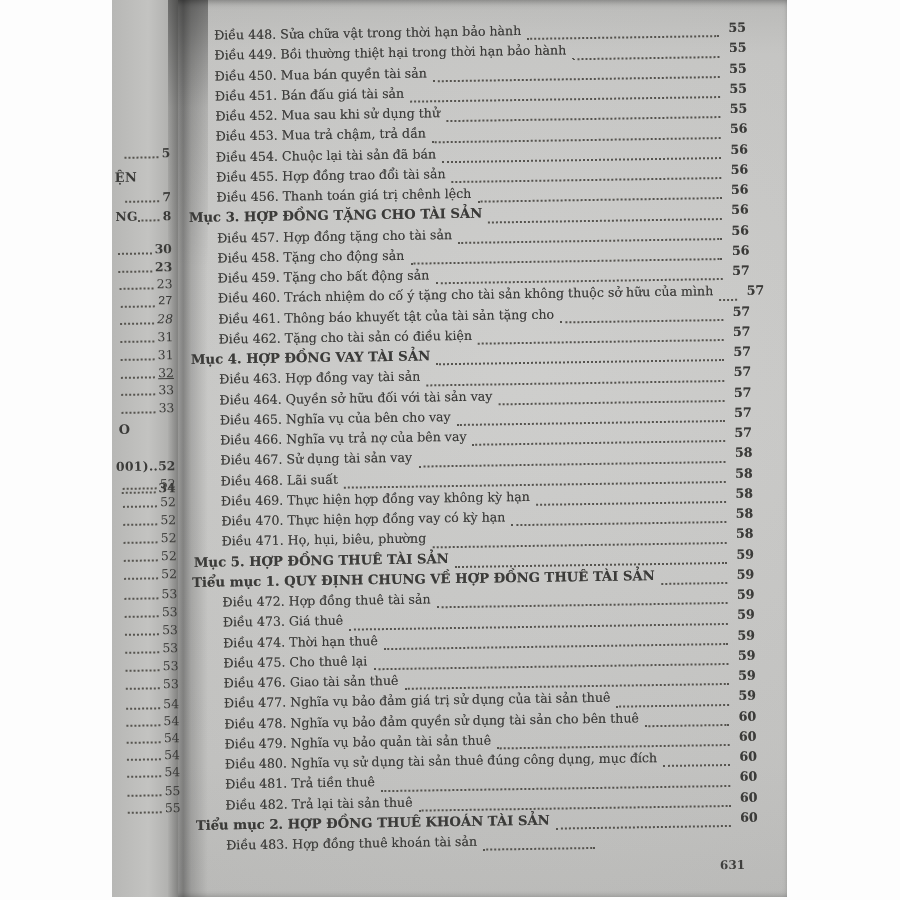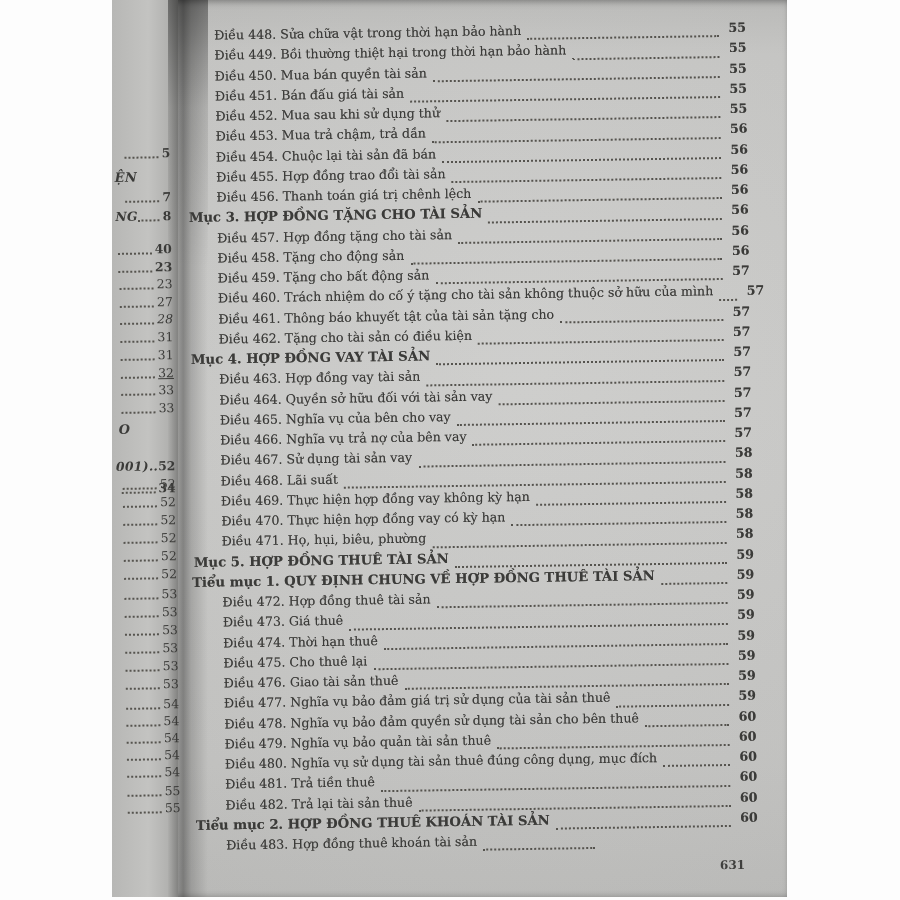--- a/index.html
+++ b/index.html
@@ -37,21 +37,21 @@
     transform:rotate(-0.9deg);transform-origin:left top;
     color:#3b3b39;font-size:12.4px;
   }
   .frag-row{
     position:absolute;left:0;right:2px;height:16px;
     display:flex;align-items:baseline;justify-content:flex-end;
     white-space:nowrap;
   }
   .frag-row.header{justify-content:flex-start;font-weight:700;font-size:13px;}
   .frag-row.bold .frag-num,.frag-row.bold .frag-label{font-weight:700;}
-  .frag-label{letter-spacing:0.3px;font-style:italic;}
+  .frag-label{letter-spacing:0.3px;}
   .frag-dots{flex:0 1 34px;min-width:10px;border-bottom:2px dotted #56544f;align-self:flex-end;margin:0 3px 3px 0;}
   .frag-num{text-align:right;}
   
   .toc-wrap{
     position:absolute;left:72px;top:28px;width:562px;
     transform:rotate(-0.85deg);transform-origin:left top;
     color:#3b3b39;
     text-shadow:0 0 0.5px rgba(66,64,60,0.55);
   }
   .toc-row{display:flex;height:20.25px;align-items:baseline;white-space:nowrap;}
@@ -92,33 +92,33 @@
     <span class="frag-num">7</span>
   </div>
       <div class="frag-row bold" style="top: 209px;">
     <span class="frag-label">NG</span>
     <span class="frag-dots"></span>
     <span class="frag-num">8</span>
   </div>
       <div class="frag-row bold" style="top: 242px;">
     <span class="frag-label"></span>
     <span class="frag-dots"></span>
-    <span class="frag-num">40</span>
+    <span class="frag-num">30</span>
   </div>
       <div class="frag-row bold" style="top: 260px;">
     <span class="frag-label"></span>
     <span class="frag-dots"></span>
     <span class="frag-num">23</span>
   </div>
       <div class="frag-row" style="top: 277px;">
     <span class="frag-label"></span>
     <span class="frag-dots"></span>
     <span class="frag-num">23</span>
   </div>
-      <div class="frag-row" style="top: 295px;">
+      <div class="frag-row" style="top: 295px; font-family: Liberation Mono, monospace;">
     <span class="frag-label"></span>
     <span class="frag-dots"></span>
     <span class="frag-num">27</span>
   </div>
       <div class="frag-row" style="top: 312px; font-style: italic;">
     <span class="frag-label"></span>
     <span class="frag-dots"></span>
     <span class="frag-num">28</span>
   </div>
       <div class="frag-row" style="top: 330px;">

